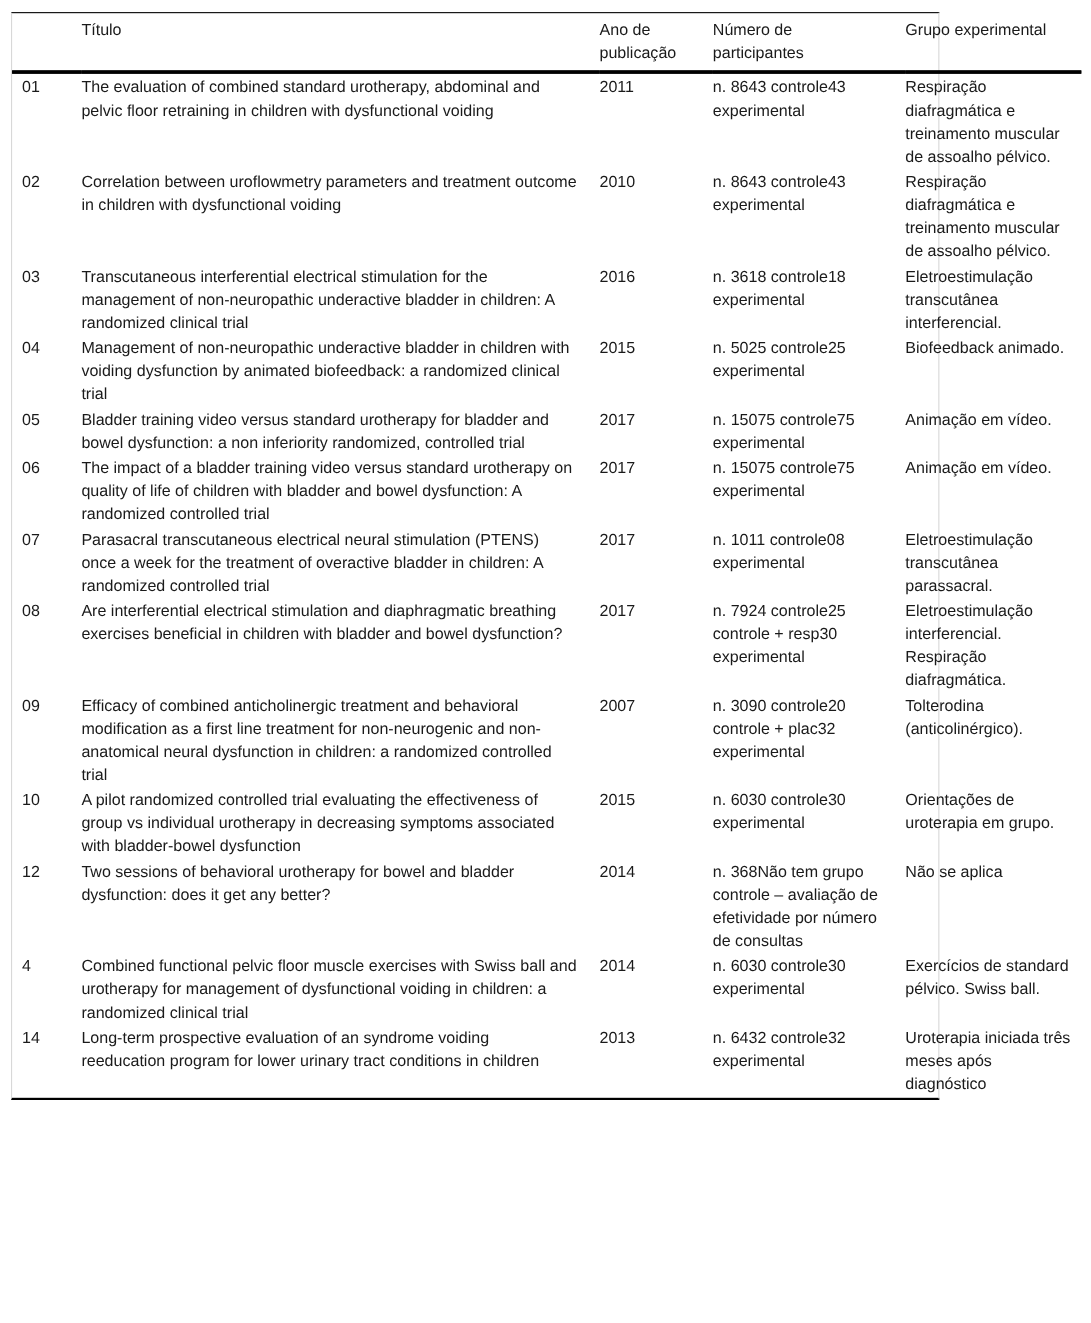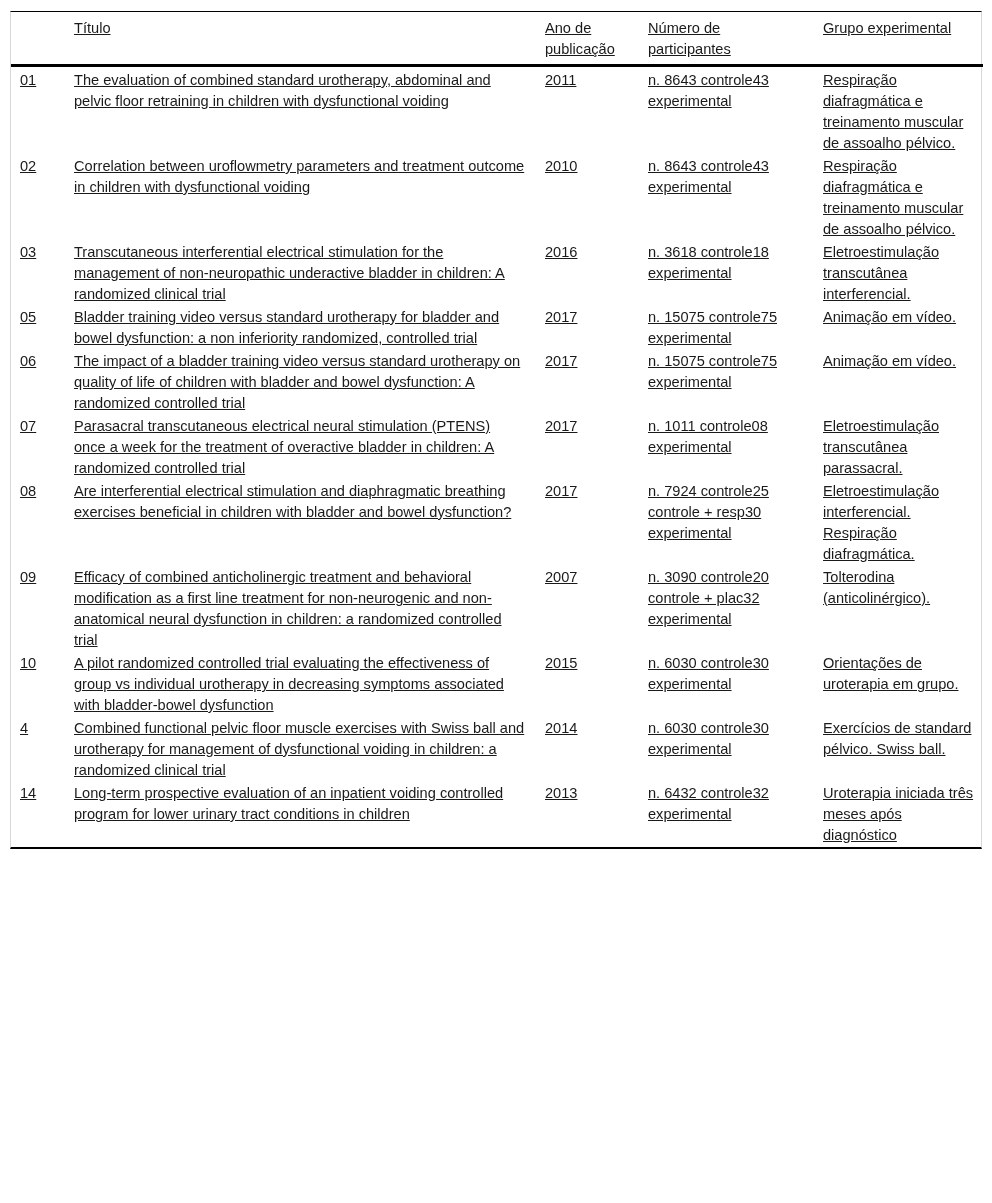--- a/index.html
+++ b/index.html
@@ -1,22 +1,21 @@
 <!DOCTYPE html>
 <html><head>
 <meta charset="utf-8">
 <style>
   html, body { margin: 0; padding: 0; background: #ffffff; }
   body { width: 992px; height: 1203px; position: relative; font-family: "Liberation Sans", sans-serif; color: #1a1a1a; }
   .table-wrap {
-    position: absolute; left: 10px; top: 11px; width: 972px;
+    position: absolute; left: 10px; top: 11px; width: 844px;
     border-left: 1px solid #d8d8d8; border-right: 1px solid #d8d8d8;
     border-top: 1px solid #000; border-bottom: 2px solid #000;
     box-sizing: border-box;
-    text-decoration: underline;
   }
   table { border-collapse: collapse; width: 100%; font-size: 14.6px; line-height: 21px; table-layout: fixed; }
   th, td { text-align: left; vertical-align: top; font-weight: normal; padding: 0; }
   thead th { padding-top: 6px; padding-bottom: 4px; }
   thead tr { border-bottom: 3px solid #000; }
   tbody td { padding-top: 1px; padding-bottom: 1px; }
   tbody tr:first-child td { padding-top: 3px; }
   col.c-num { width: 63px; }
   col.c-title { width: 471px; }
   col.c-year { width: 103px; }
@@ -67,20 +66,27 @@
           <td class="c5">Respiração diafragmática e treinamento muscular de assoalho pélvico.</td>
         </tr>
         <tr>
           <td class="c1">03</td>
           <td class="c2">Transcutaneous interferential electrical stimulation for the management of non-neuropathic underactive bladder in children: A randomized clinical trial</td>
           <td>2016</td>
           <td class="c4">n. 3618 controle18 experimental</td>
           <td class="c5">Eletroestimulação transcutânea interferencial.</td>
         </tr>
         <tr>
+          <td class="c1">04</td>
+          <td class="c2">Management of non-neuropathic underactive bladder in children with voiding dysfunction by animated biofeedback: a randomized clinical trial</td>
+          <td>2015</td>
+          <td class="c4">n. 5025 controle25 experimental</td>
+          <td class="c5">Biofeedback animado.</td>
+        </tr>
+        <tr>
           <td class="c1">05</td>
           <td class="c2">Bladder training video versus standard urotherapy for bladder and bowel dysfunction: a non inferiority randomized, controlled trial</td>
           <td>2017</td>
           <td class="c4">n. 15075 controle75 experimental</td>
           <td class="c5">Animação em vídeo.</td>
         </tr>
         <tr>
           <td class="c1">06</td>
           <td class="c2">The impact of a bladder training video versus standard urotherapy on quality of life of children with bladder and bowel dysfunction: A randomized controlled trial</td>
           <td>2017</td>
@@ -109,28 +115,35 @@
           <td class="c5">Tolterodina (anticolinérgico).</td>
         </tr>
         <tr>
           <td class="c1">10</td>
           <td class="c2">A pilot randomized controlled trial evaluating the effectiveness of group vs individual urotherapy in decreasing symptoms associated with bladder-bowel dysfunction</td>
           <td>2015</td>
           <td class="c4">n. 6030 controle30 experimental</td>
           <td class="c5">Orientações de uroterapia em grupo.</td>
         </tr>
         <tr>
+          <td class="c1">12</td>
+          <td class="c2">Two sessions of behavioral urotherapy for bowel and bladder dysfunction: does it get any better?</td>
+          <td>2014</td>
+          <td class="c4">n. 368Não tem grupo controle – avaliação de efetividade por número de consultas</td>
+          <td class="c5">Não se aplica</td>
+        </tr>
+        <tr>
           <td class="c1">4</td>
           <td class="c2">Combined functional pelvic floor muscle exercises with Swiss ball and urotherapy for management of dysfunctional voiding in children: a randomized clinical trial</td>
           <td>2014</td>
           <td class="c4">n. 6030 controle30 experimental</td>
           <td class="c5">Exercícios de standard pélvico. Swiss ball.</td>
         </tr>
         <tr>
           <td class="c1">14</td>
-          <td class="c2">Long-term prospective evaluation of an inpatient voiding controlled program for lower urinary tract conditions in children</td>
+          <td class="c2">Long-term prospective evaluation of an syndrome voiding reeducation program for lower urinary tract conditions in children</td>
           <td>2013</td>
           <td class="c4">n. 6432 controle32 experimental</td>
           <td class="c5">Uroterapia iniciada três meses após diagnóstico</td>
         </tr>
       </tbody>
   </table>
 </div>
 
 </body></html>

